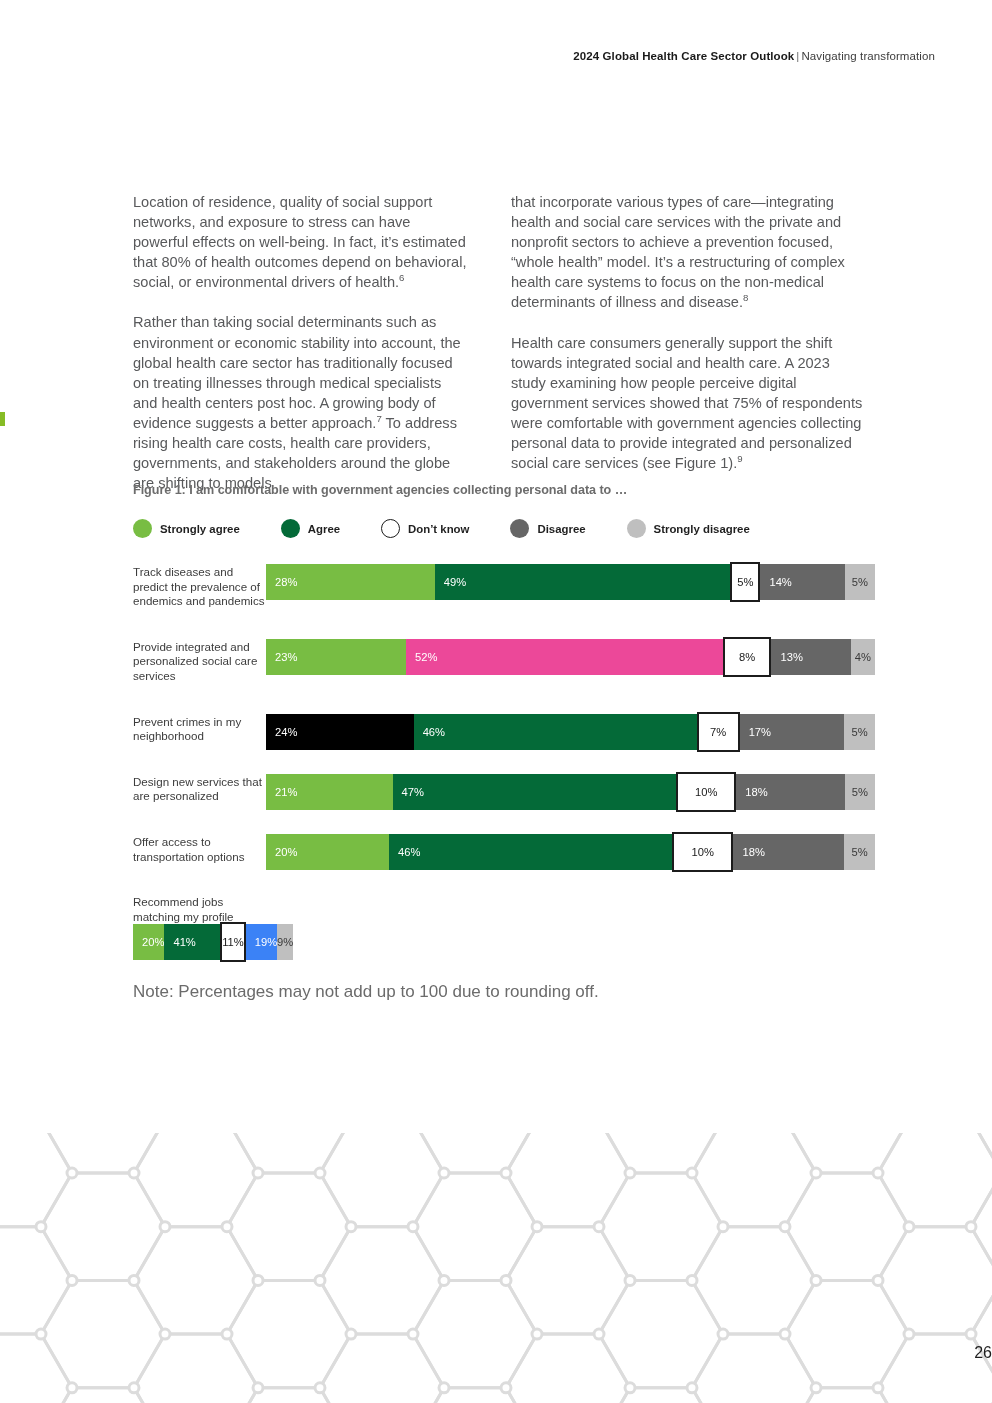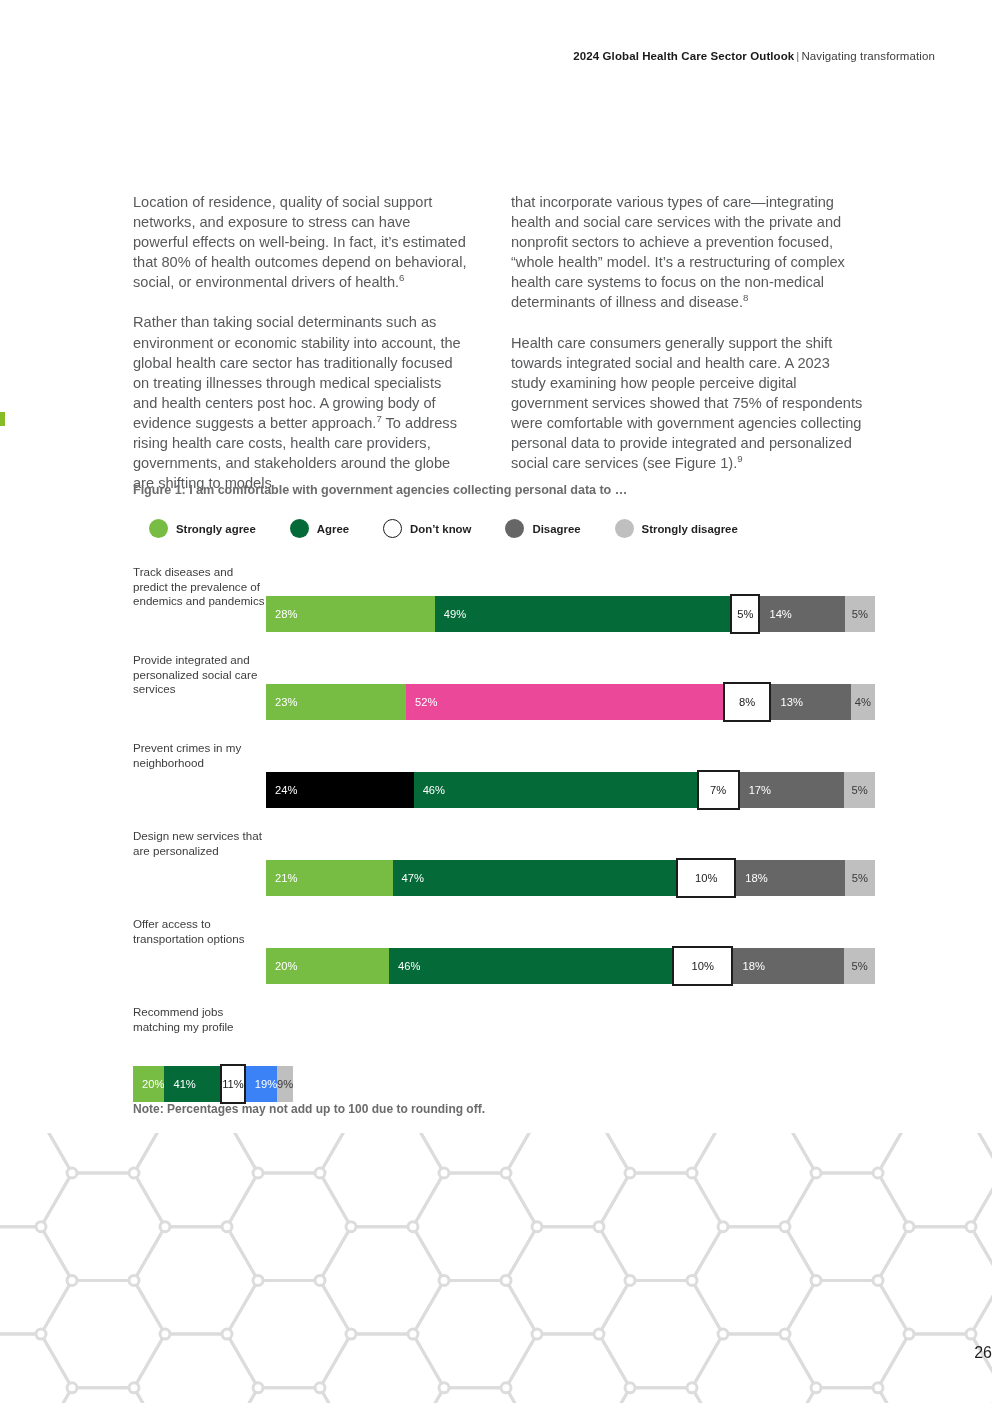--- a/index.html
+++ b/index.html
@@ -56,23 +56,22 @@
     font-size: 12.6px;
     font-weight: bold;
     color: #6c6c6c;
     letter-spacing: -0.05px;
     margin-bottom: 22px;
   }
 
   .legend {
     display: flex;
     align-items: center;
-    gap: 0;
+    gap: 7px;
     margin-bottom: 26px;
-    margin-left: 16px;
   }
   .legend-item {
     display: flex;
     align-items: center;
     gap: 8px;
   }
   .legend-item + .legend-item { margin-left: 34px; }
   .swatch {
     width: 19px; height: 19px;
     border-radius: 50%;
@@ -98,21 +97,20 @@
     flex: none;
     font-size: 11.6px;
     line-height: 14.6px;
     color: #3c3c3c;
     padding-top: 1px;
   }
   .bar-wrap {
     position: relative;
     flex: 1;
     height: 26px;
-    margin-top: 32px;
   }
   .bar {
     display: flex;
     height: 36px;
     width: 100%;
   }
   .seg {
     position: relative;
     display: flex;
     align-items: center;
@@ -130,24 +128,24 @@
     height: 40px;
     margin-top: -2px;
     z-index: 3;
     justify-content: center;
     padding-left: 0;
   }
   .seg.sd { color: #3a3a3a; justify-content: center; padding-left: 0; }
 
   
   .notes {
-    font-size: 12px;
+    margin-top: 24px;
+    font-size: 17px;
     color: #6b6b6b;
     line-height: 15px;
-    font-weight: bold;
   }
   .notes .src { margin-top: 17px; }
 
   
   .hex-pattern {
     position: absolute;
     left: 0; bottom: 0;
     width: 992px; height: 270px;
     pointer-events: none;
   }

